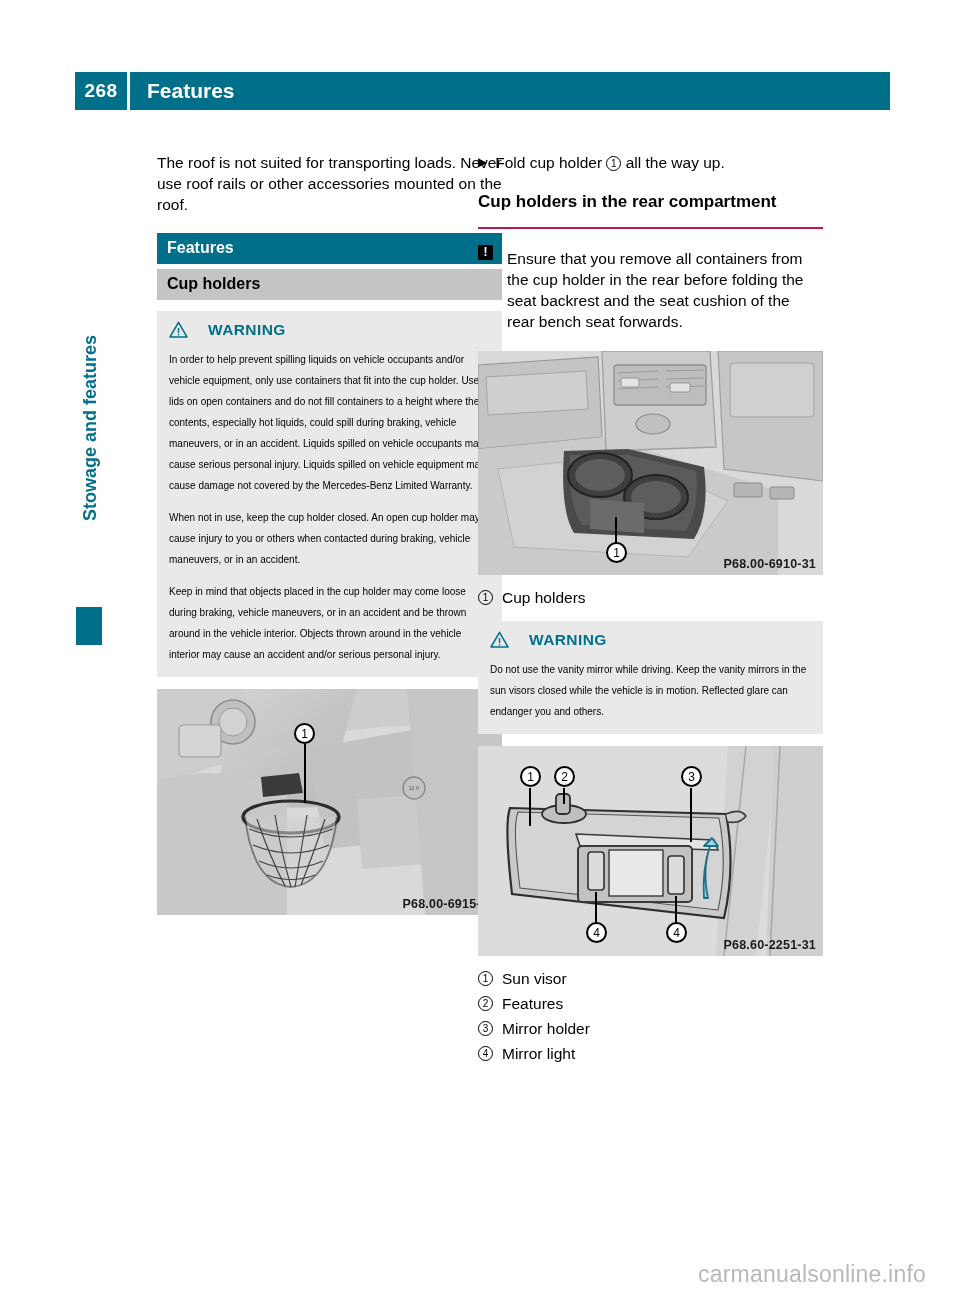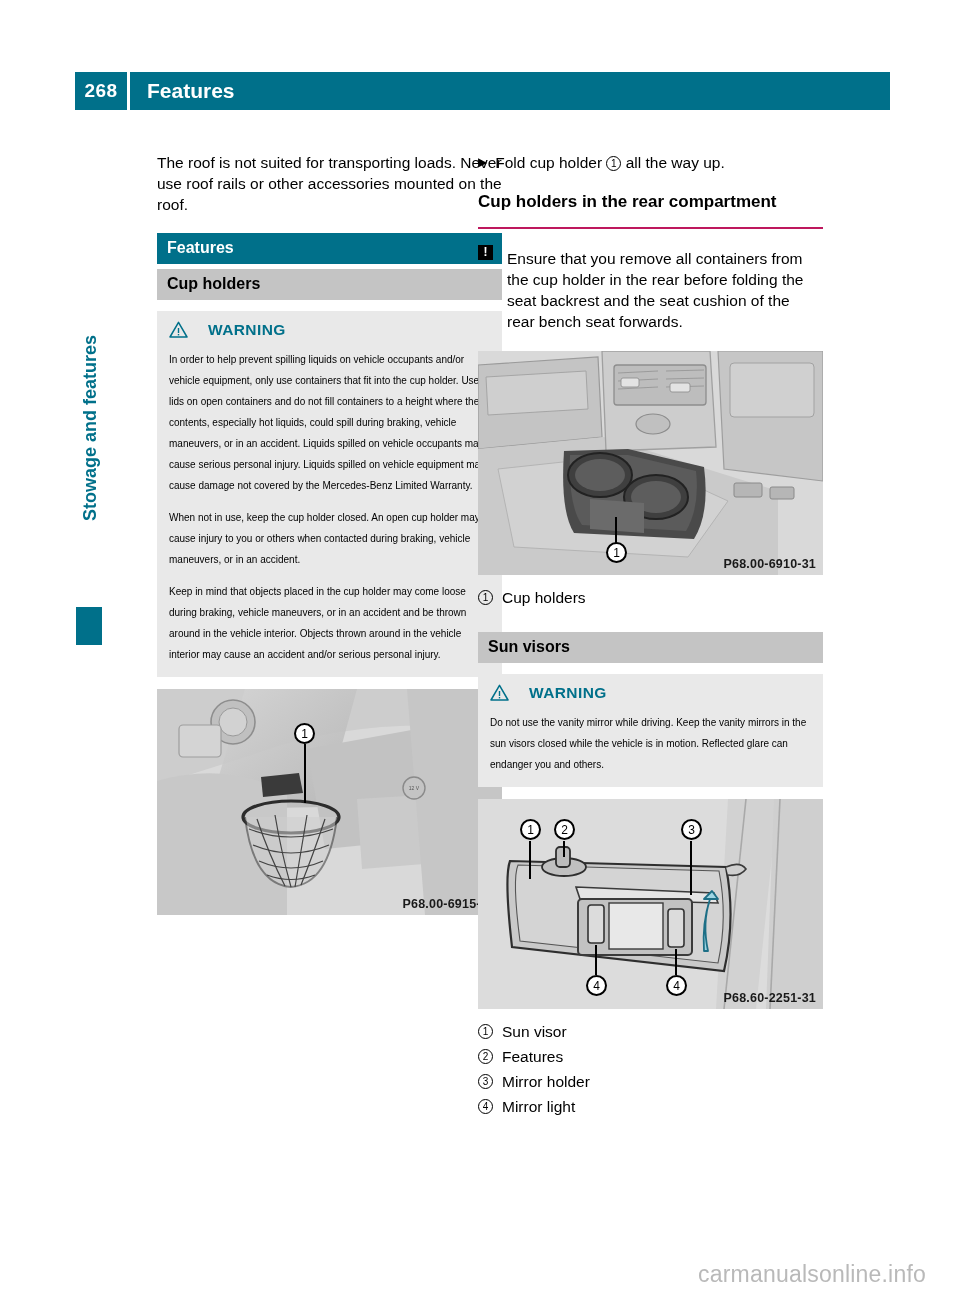--- a/index.html
+++ b/index.html
@@ -393,21 +393,20 @@
     <div class="fig-caption">P68.00-6910-31</div>
   </div>
 
   <div class="legend">
     <div class="legend-row">
       <span class="circ">1</span>
       <span>Cup holders</span>
     </div>
   </div>
 
-  <div class="bar-secondary" style="margin-top:22px;">Sun visors</div>
 
 
   <div class="warning-box">
     <div class="warning-head">
       <span>
         <svg width="19" height="17" viewBox="0 0 19 17" aria-hidden="true">
           <path d="M9.5 1.4 L18 16 L1 16 Z" fill="none" stroke="#00708a" stroke-width="1.5" stroke-linejoin="round"></path>
           <rect x="8.8" y="7" width="1.4" height="5" fill="#00708a"></rect>
           <rect x="8.8" y="13" width="1.4" height="1.4" fill="#00708a"></rect>
         </svg>

